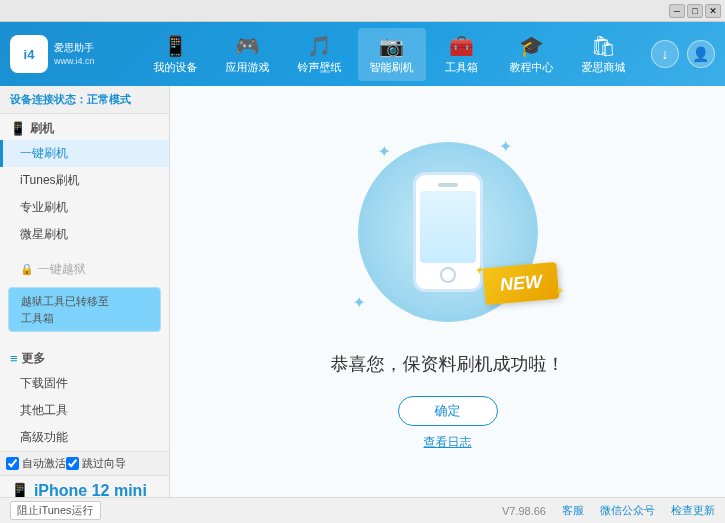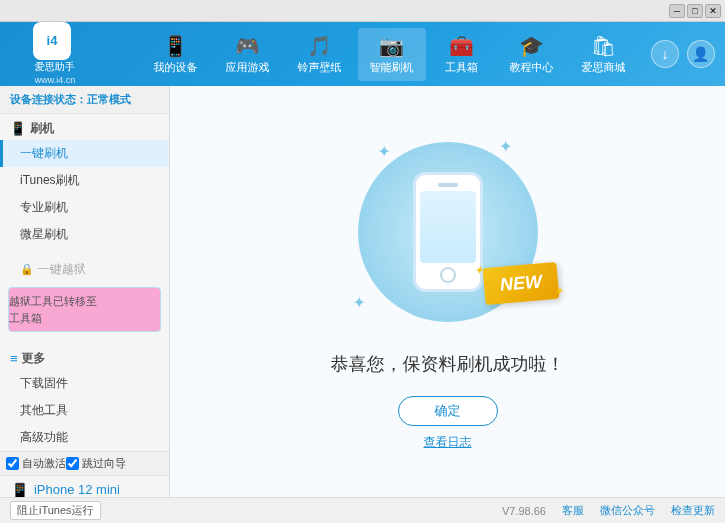--- a/index.html
+++ b/index.html
@@ -24,21 +24,21 @@
 
     
     .header {
       height: 64px;
       background: linear-gradient(135deg, #1a8fd1 0%, #1e9de0 50%, #3baee8 100%);
       display: flex;
       align-items: center;
       padding: 0 10px;
     }
     .logo-area {
-      display: flex; align-items: center; margin-right: 28px; min-width: 90px; flex-direction: column;
+      display: flex; align-items: center; margin-right: 28px; min-width: 90px;
     }
     .logo-icon {
       width: 38px; height: 38px; background: white; border-radius: 8px;
       display: flex; align-items: center; justify-content: center;
       color: #1a8fd1; font-size: 18px; font-weight: bold; margin-right: 6px;
     }
     .logo-text { color: white; font-size: 10px; line-height: 1.4; }
     .nav-items {
       display: flex; flex: 1; justify-content: center; gap: 4px;
     }
@@ -96,37 +96,37 @@
       background: #e0f0fc; color: #1a8fd1;
       border-left: 3px solid #1a8fd1; padding-left: 17px;
     }
     .sidebar-disabled {
       padding: 5px 10px 5px 20px;
       font-size: 12px; color: #aaa; display: flex; align-items: center;
     }
     .sidebar-disabled .lock-icon { margin-right: 4px; font-size: 11px; }
     .info-box {
       margin: 4px 8px;
-      background: #f9a8d4;
+      background: #7dd3fc;
       border: 1px solid #b8ddf0;
       border-radius: 4px;
-      padding: 5px 0;
+      padding: 5px 12px;
       font-size: 11px;
       color: #555;
       line-height: 1.5;
     }
     .sidebar-divider { height: 1px; background: #e0e0e0; margin: 4px 0; }
 
     
     .device-area {
       padding: 6px 10px;
       border-top: 1px solid #e0e0e0;
       background: #f5f5f5;
     }
-    .device-name { font-size: 13px; color: #1a8fd1; font-weight: normal; margin-bottom: 20px; }
+    .device-name { font-size: 16px; color: #1a8fd1; font-weight: bold; margin-bottom: 20px; }
     .device-icon { font-size: 16px; color: #1a8fd1; margin-right: 4px; vertical-align: middle; }
 
     .checkbox-row {
       padding: 4px 6px;
       display: flex; align-items: center; 
       border-top: 1px solid #e0e0e0;
       background: #f0f0f0;
     }
     .checkbox-label {
       display: flex; align-items: center; gap: 3px; font-size: 11px; color: #444; cursor: pointer;

